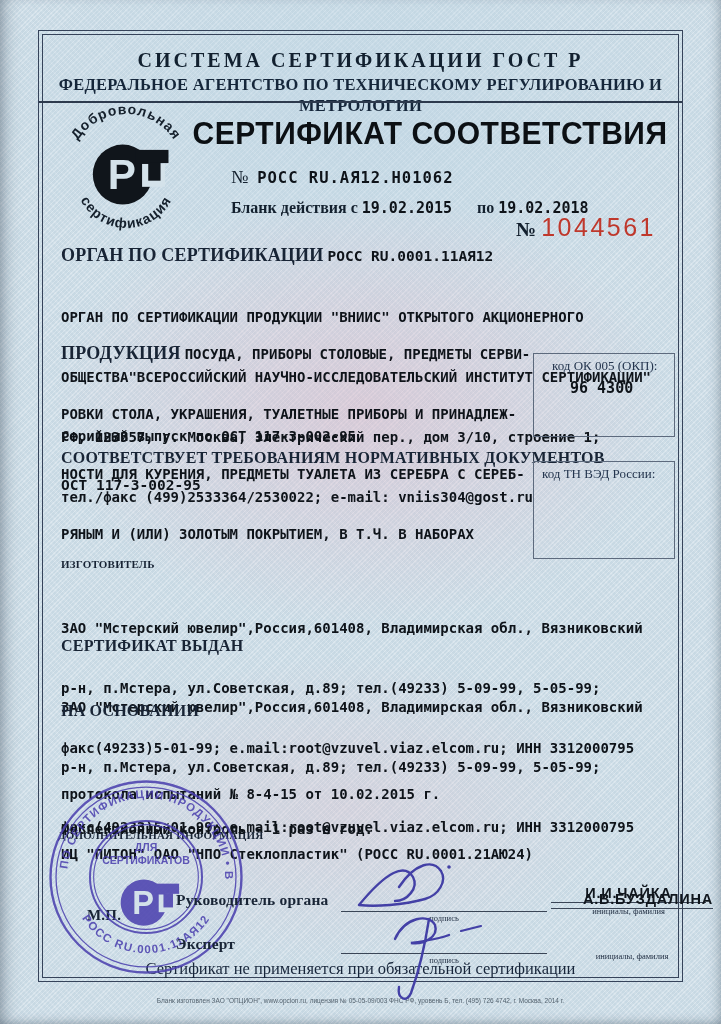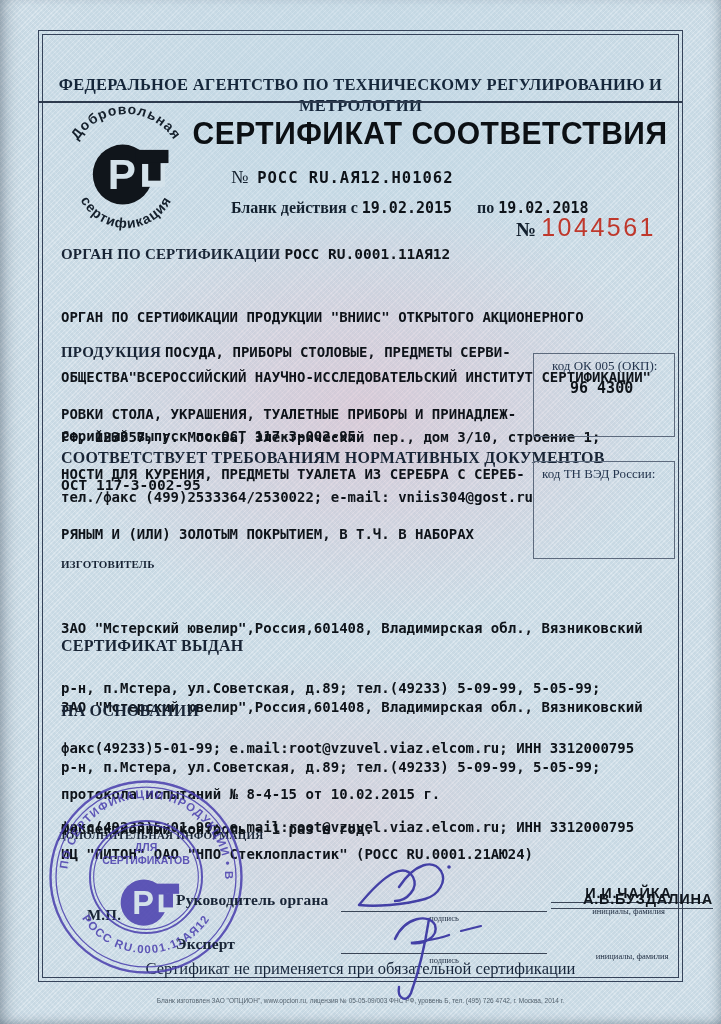--- a/index.html
+++ b/index.html
@@ -41,39 +41,40 @@
     font-family:"Liberation Sans","DejaVu Sans",sans-serif;font-weight:800;
     font-size:30px;letter-spacing:.5px;color:#0c1014;transform:scaleY(1.04);}
   .mono{font-family:"DejaVu Sans Mono","Liberation Mono",monospace;font-weight:700;color:var(--type);}
   .num-line{left:192px;top:136px;font-size:18px;}
   .num-line .mono{font-size:15.5px;letter-spacing:1px;}
   .validity{top:168px;font-size:16px;font-weight:700;}
   .validity .mono{font-size:15px;}
   .serial{top:182px;right:26px;font-size:20px;font-weight:700;}
   .serial .red{font-family:"Liberation Sans","DejaVu Sans",sans-serif;font-weight:500;
     font-size:25px;letter-spacing:2.5px;color:var(--red);}
-  .serif-label{font-size:15px;font-weight:700;color:#182435;letter-spacing:.2px;}
+  .serif-label{font-size:18px;font-weight:700;color:#182435;letter-spacing:.2px;}
   .mono-block{font-size:14px;line-height:20px;white-space:pre;}
   .code-box{left:494px;width:142px;border:1px solid #5d6a7d;box-sizing:border-box;padding:4px 8px;}
   .box-label{font-size:13px;color:#24354e;}
   .caption{font-size:8.5px;color:#233044;}
   .sig-line{border-top:1.2px solid #3a4556;}
   .name{font-family:"Liberation Sans","DejaVu Sans",sans-serif;font-weight:700;font-size:14.5px;
     letter-spacing:.8px;color:#10161d;}
   .bottom-note{top:928px;font-size:16.5px;color:#17253a;}
   .print-footer{position:absolute;left:0;right:0;top:997px;text-align:center;font-size:6.5px;color:#54626e;font-family:"Liberation Sans",sans-serif;}
   svg text{font-family:"Liberation Sans","DejaVu Sans",sans-serif;}
   .stamp-svg{opacity:.86;}
 </style>
 </head>
 <body>
 
 <div class="frame">
   <div class="frame-inner"></div>
 
+  <div class="abs center sys-title">СИСТЕМА СЕРТИФИКАЦИИ ГОСТ Р</div>
   <div class="abs center agency">ФЕДЕРАЛЬНОЕ АГЕНТСТВО ПО ТЕХНИЧЕСКОМУ РЕГУЛИРОВАНИЮ И МЕТРОЛОГИИ</div>
   <div class="abs hr"></div>
 
   <svg class="abs" style="left:14px;top:74px;" width="146" height="136" viewBox="0 0 146 136" xmlns="http://www.w3.org/2000/svg">
     <defs>
       <g id="rst-mark">
         <circle cx="44" cy="54" r="34" fill="currentColor"></circle>
         <rect x="66" y="42" width="26" height="26" fill="var(--paper)"></rect>
         <rect x="58" y="26" width="38" height="15" fill="currentColor"></rect>
         <rect x="73" y="40" width="14" height="21" fill="currentColor"></rect>

